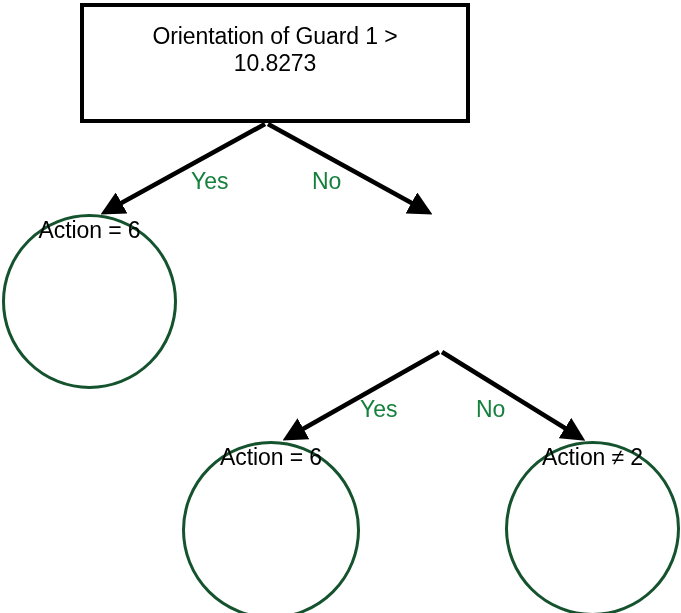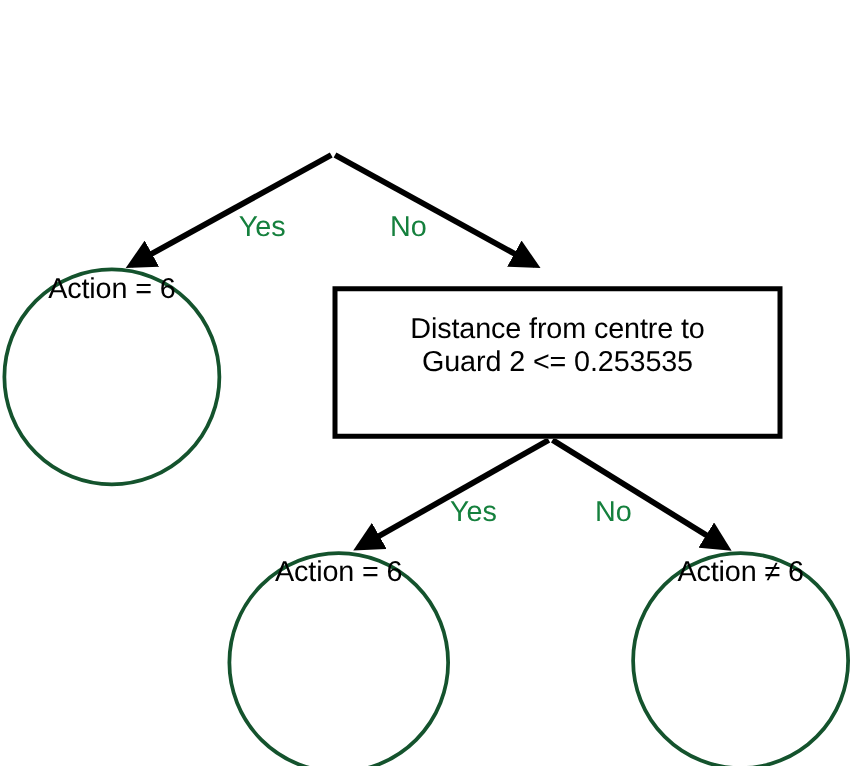--- a/index.html
+++ b/index.html
@@ -76,36 +76,36 @@
 
     <line x1="265" y1="124" x2="105" y2="212" stroke="#000000" stroke-width="4.6" marker-end="url(#arrowhead)"></line>
 
     <line x1="268" y1="124" x2="428" y2="212" stroke="#000000" stroke-width="4.6" marker-end="url(#arrowhead)"></line>
 
     <line x1="439" y1="352" x2="287" y2="438" stroke="#000000" stroke-width="4.6" marker-end="url(#arrowhead)"></line>
 
     <line x1="442" y1="352" x2="581" y2="438" stroke="#000000" stroke-width="4.6" marker-end="url(#arrowhead)"></line>
   </svg>
 
+  <div class="node decision" style="left:80px; top:3px; width:390px; height:120px;">
+    <div class="node-text">Orientation of Guard 1 &gt;
+10.8273</div>
+  </div>
 
   <div class="node leaf" style="left:2px; top:214px; width:175px; height:175px;">
     <div class="node-text">Action = 6</div>
   </div>
 
-  <div class="node decision" style="left:266px; top:229px; width:360px; height:122px;">
-    <div class="node-text">Distance from centre to
-Guard 2 &lt;= 0.253535</div>
-  </div>
 
   <div class="node leaf" style="left:182px; top:441px; width:178px; height:178px;">
     <div class="node-text">Action = 6</div>
   </div>
 
   <div class="node leaf" style="left:505px; top:441px; width:175px; height:175px;">
-    <div class="node-text">Action ≠ 6</div>
+    <div class="node-text">Action ≠ 2</div>
   </div>
 
   <div class="edge-label" style="left:191px; top:168px;">Yes</div>
 
   <div class="edge-label" style="left:312px; top:168px;">No</div>
 
   <div class="edge-label" style="left:360px; top:396px;">Yes</div>
 
   <div class="edge-label" style="left:476px; top:396px;">No</div>
 

